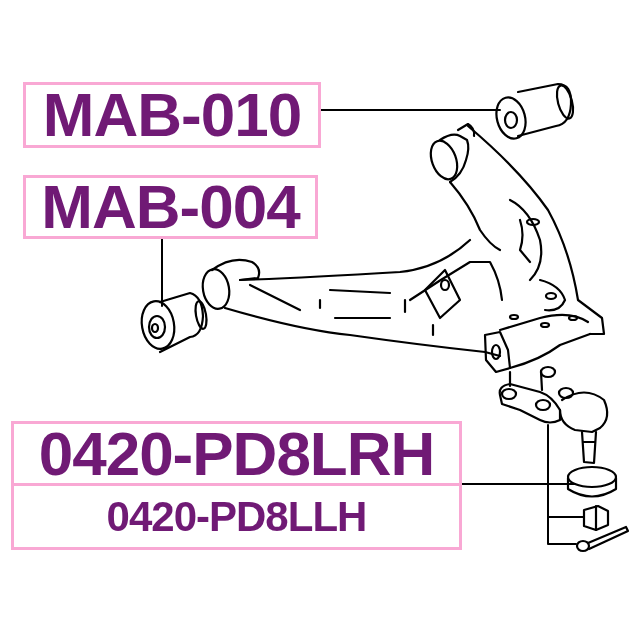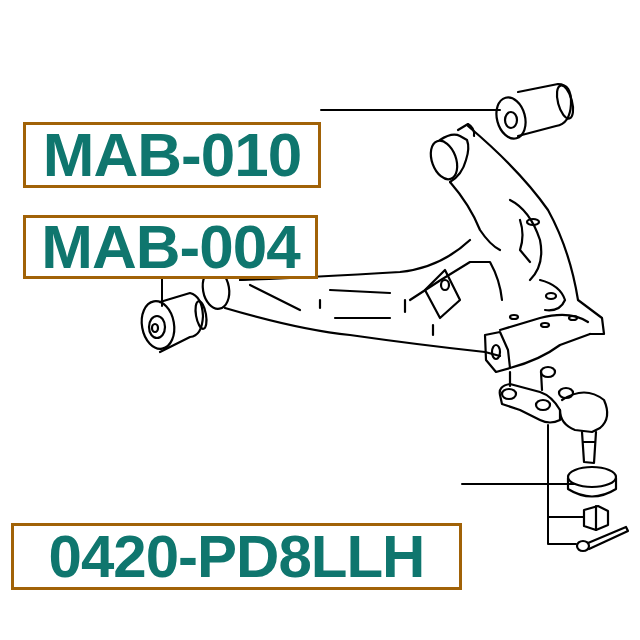--- a/index.html
+++ b/index.html
@@ -1,28 +1,28 @@
 <!DOCTYPE html>
 <html><head>
 <meta charset="utf-8">
 <style>
   html, body { margin:0; padding:0; background:#ffffff; }
   body { width:640px; height:640px; position:relative; overflow:hidden; font-family:"Liberation Sans", sans-serif; }
   .stage { position:absolute; left:0; top:0; width:640px; height:640px; }
   svg.art { position:absolute; left:0; top:0; }
   .label-box {
-    position:absolute; box-sizing:border-box; border:3px solid #a16207; background:#fff;
+    position:absolute; box-sizing:border-box; border:3px solid #f9a8d4; background:#fff;
     display:flex; align-items:center; justify-content:center;
-    font-family:"Liberation Sans", sans-serif; font-weight:bold; color:#0f766e;
-    letter-spacing:-1px; line-height:1; white-space:nowrap;margin-top:40px;
+    font-family:"Liberation Sans", sans-serif; font-weight:bold; color:#701a75;
+    letter-spacing:-1px; line-height:1; white-space:nowrap;
   }
   #lbl-mab010 { left:23px; top:82px; width:298px; height:66px; font-size:62px; }
   #lbl-mab009 { left:23px; top:175px; width:295px; height:64px; font-size:62px; }
   #lbl-rh { left:11px; top:421px; width:451px; height:65px; font-size:62px; }
-  #lbl-lh { left:11px; top:483px; width:451px; height:67px; font-size:60px; }
+  #lbl-lh { left:11px; top:483px; width:451px; height:67px; font-size:42px; }
 </style>
 </head>
 <body>
 
 <div class="stage">
 
   <svg class="art" width="640" height="640" viewBox="0 0 640 640" fill="none" stroke="#000" stroke-width="2.2" stroke-linejoin="round" stroke-linecap="round">
 
     <g stroke-width="2">
       <line x1="321" y1="110" x2="500" y2="110"></line>
@@ -110,16 +110,19 @@
       <path d="M588,543 L626,527 L628,531 L589,549"></path>
     </g>
   </svg>
 
   <div class="label-box" id="lbl-mab010">
     <span>MAB-010</span>
   </div>
   <div class="label-box" id="lbl-mab009">
     <span>MAB-004</span>
   </div>
+  <div class="label-box" id="lbl-rh">
+    <span>0420-PD8LRH</span>
+  </div>
   <div class="label-box" id="lbl-lh">
     <span>0420-PD8LLH</span>
   </div>
 </div>
 
 </body></html>

